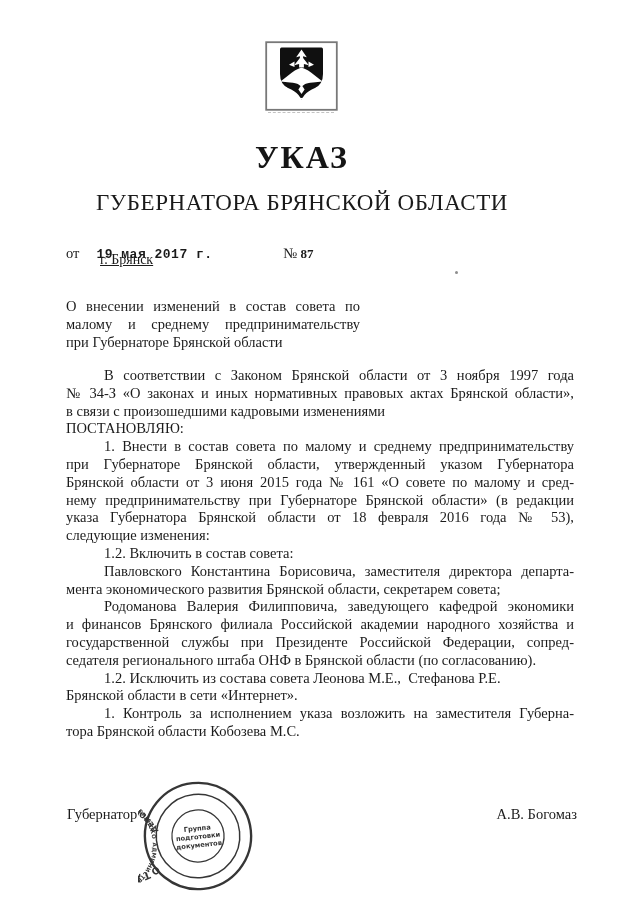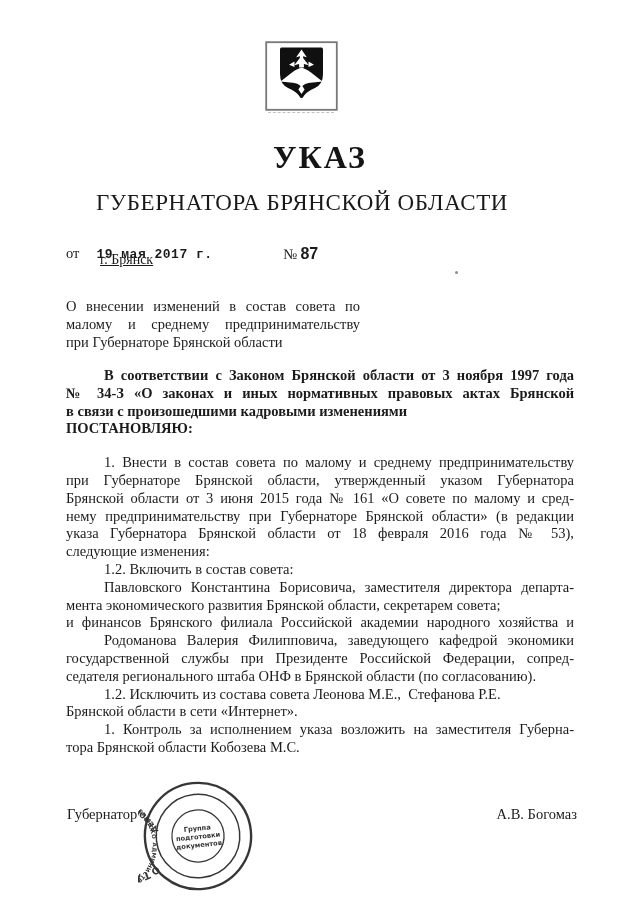--- a/index.html
+++ b/index.html
@@ -6,42 +6,42 @@
   .page{
     position:relative;width:640px;height:905px;margin:0 auto;
     background:#ffffff;color:#1b1b1b;
     font-family:"Liberation Serif","DejaVu Serif",serif;
     overflow:hidden;
   }
   
   .emblem{position:absolute;left:265px;top:41px;width:73px;height:70px;}
   .emblem-underscan{position:absolute;left:268px;top:112px;width:66px;border-top:1px dashed #9a9a9a;opacity:.6;}
   .title{position:absolute;left:0;top:139px;width:604px;text-align:center;
-    font-size:32px;letter-spacing:2px;font-weight:600;color:#151515;margin-left:18px;}
+    font-size:32px;letter-spacing:2px;font-weight:600;color:#151515;}
   .subtitle{position:absolute;left:0;top:190px;width:604px;text-align:center;
     font-size:23px;letter-spacing:.6px;font-weight:500;color:#1a1a1a;}
   
   .meta-row{position:absolute;left:66px;top:245px;width:508px;height:18px;font-size:14.5px;}
   .date-prefix{display:inline-block;}
   .date-val{display:inline-block;margin-left:17px;
     font-family:"Liberation Mono","DejaVu Sans Mono",monospace;
     font-size:13px;letter-spacing:.5px;font-weight:600;}
   .doc-no{position:absolute;left:217px;top:0;}
-  .doc-no .no-val{font-family:Liberation Sans, sans-serif;font-size:16px;font-weight:600;text-align:center;}
+  .doc-no .no-val{font-family:Liberation Serif, serif;font-size:13px;font-weight:600;text-align:center;}
   .city{position:absolute;left:100px;top:252px;font-size:14px;text-decoration:underline;}
   
   .subject{position:absolute;left:66px;top:297px;width:294px;}
   .subj-ln{height:18px;line-height:18px;font-size:14.5px;overflow:hidden;}
   .subj-ln.jl{text-align:justify;text-align-last:justify;}
   
   .body-block{position:absolute;left:66px;top:367px;width:508px;}
   .ln{height:17.8px;line-height:17.8px;font-size:14.5px;overflow:hidden;}
   .ln.just{text-align:justify;text-align-last:justify;}
   .ln.ind{padding-left:38px;}
-  .para.sp{margin-bottom:16px;font-weight:bold;}
+  .para.sp{margin-bottom:0;}
   
   .sig-row{position:absolute;left:67px;top:806px;width:510px;height:18px;font-size:14.5px;}
   .sig-title{position:absolute;left:0;top:0;}
   .sig-name{position:absolute;right:0;top:0;}
   
   .stamp{position:absolute;left:138px;top:777px;width:120px;height:118px;z-index:3;opacity:.92;}
   .stamp svg text{font-family:"DejaVu Sans","Liberation Sans",sans-serif;fill:#232323;}
   
   .speck{position:absolute;background:#8d8d8d;border-radius:50%;}
   .speck.s1{left:455px;top:271px;width:3px;height:3px;}
@@ -98,22 +98,22 @@
         <div class="ln">следующие изменения:</div>
       </div>
       <div class="para">
         <div class="ln ind">1.2. Включить в состав совета:</div>
       </div>
       <div class="para">
         <div class="ln ind just">Павловского Константина Борисовича, заместителя директора департа-</div>
         <div class="ln">мента экономического развития Брянской области, секретарем совета;</div>
       </div>
       <div class="para">
+        <div class="ln ind just">Родоманова Валерия Филипповича, заведующего кафедрой экономики</div>
         <div class="ln just">и финансов Брянского филиала Российской академии народного хозяйства и</div>
-        <div class="ln ind just">Родоманова Валерия Филипповича, заведующего кафедрой экономики</div>
         <div class="ln just">государственной службы при Президенте Российской Федерации, сопред-</div>
         <div class="ln">седателя регионального штаба ОНФ в Брянской области (по согласованию).</div>
       </div>
       <div class="para">
         <div class="ln ind">1.2. Исключить из состава совета Леонова М.Е.,&nbsp; Стефанова Р.Е.</div>
       </div>
       <div class="para">
         <div class="ln">Брянской области в сети «Интернет».</div>
       </div>
       <div class="para">

